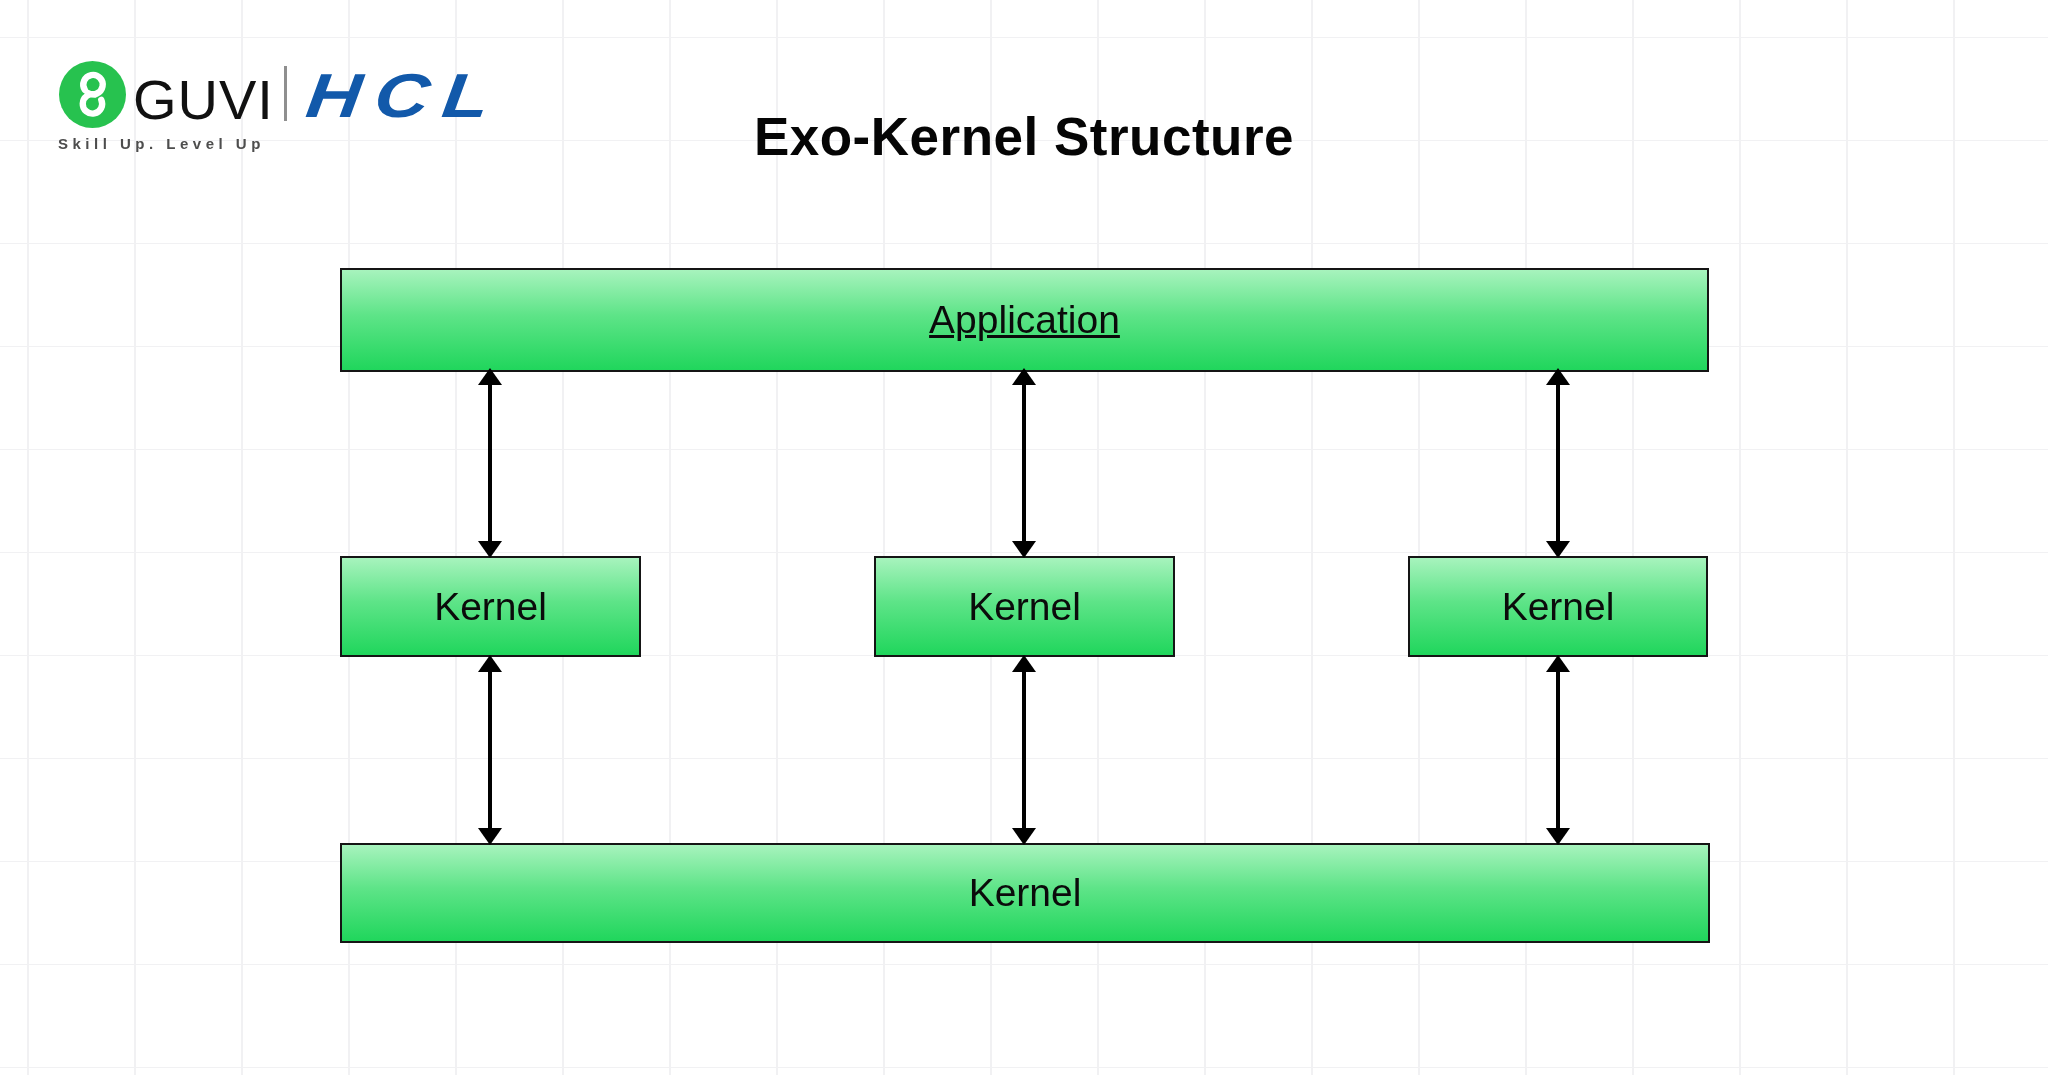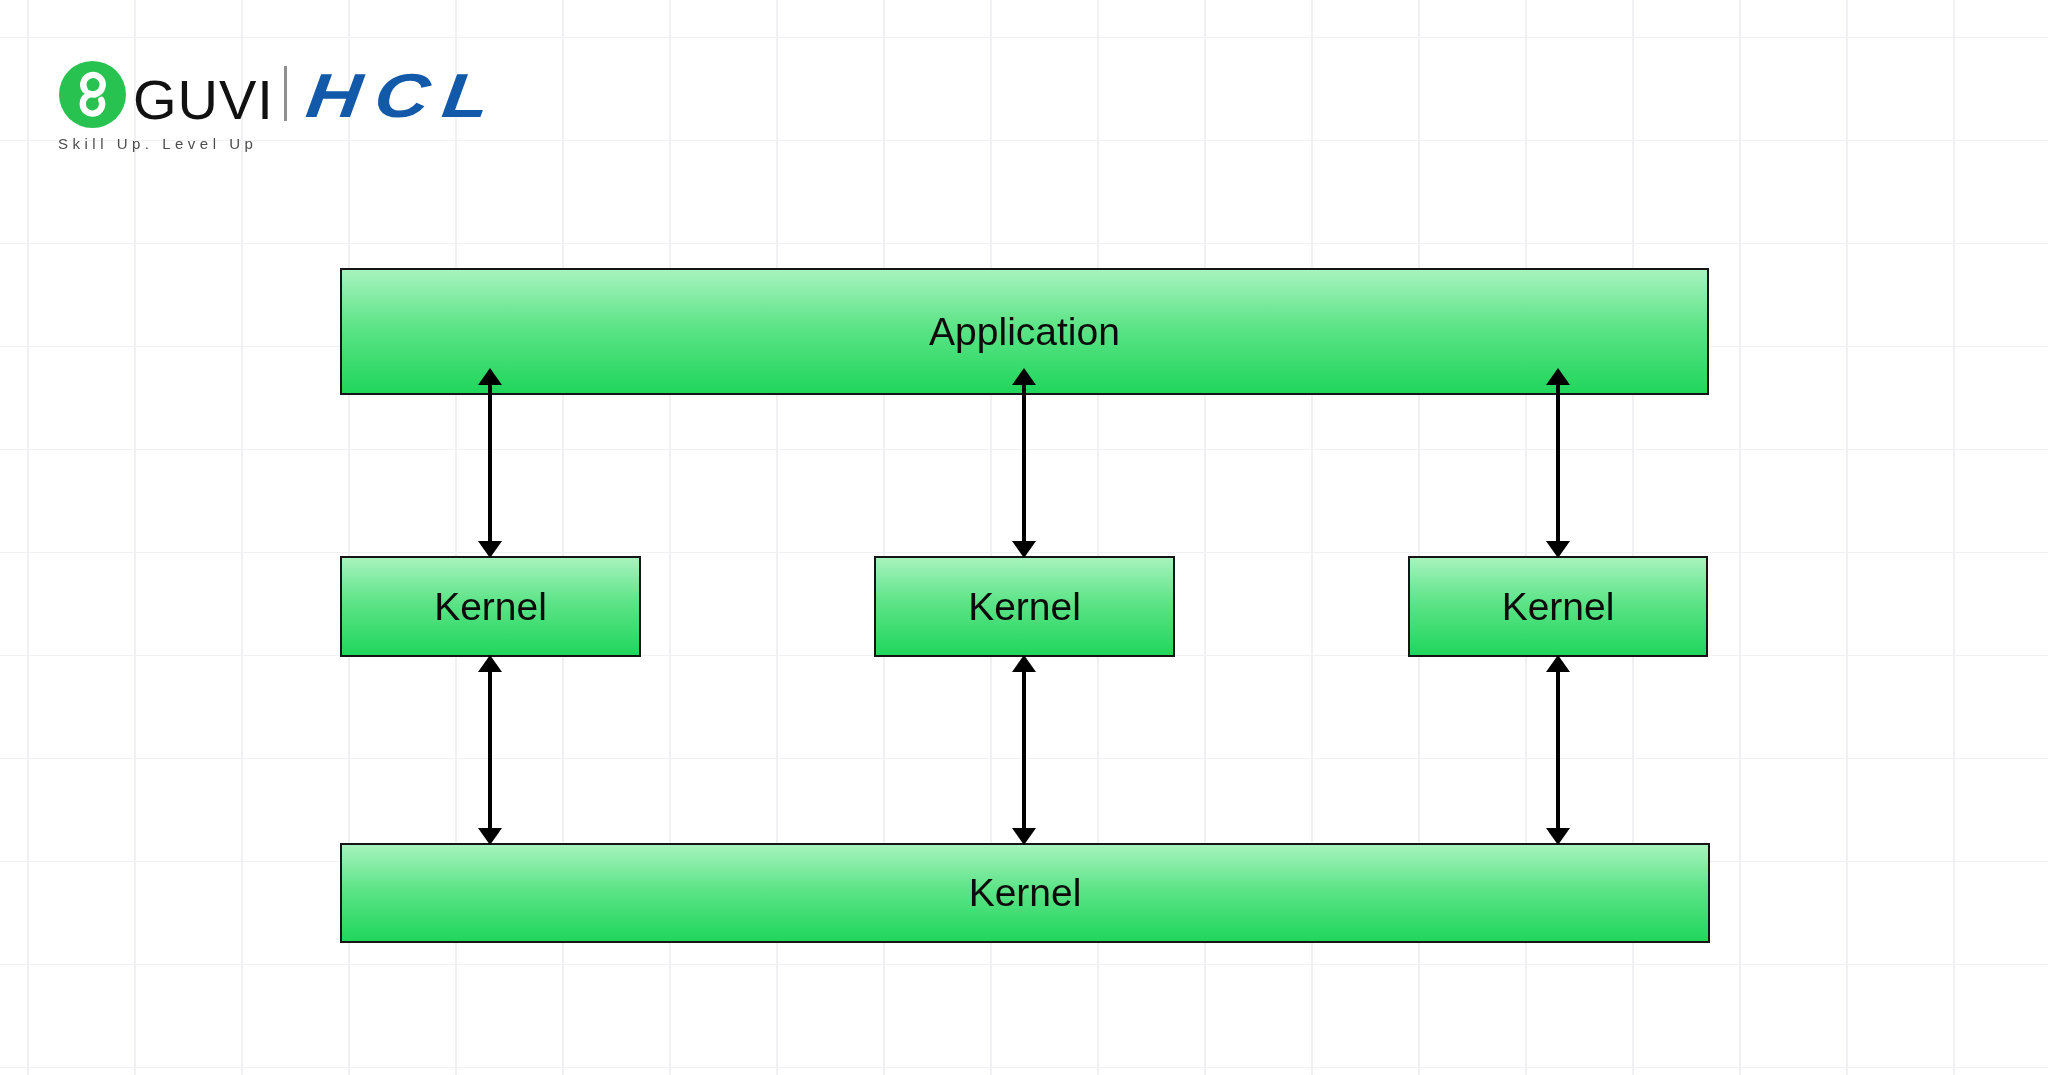--- a/index.html
+++ b/index.html
@@ -31,39 +31,39 @@
     background:#8f8f8f;
   }
   .hcl-word {
     position:absolute; left:307px; top:60px;
     font-size:62px; font-weight:800; font-style:italic; color:#1259aa;
     letter-spacing:11px;
     transform:scaleX(1.22) skewX(-6deg); transform-origin:left center;
   }
   .tagline {
     position:absolute; left:58px; top:135px;
-    font-size:15px; font-weight:400; color:#4d4d4d; letter-spacing:4.5px;text-align:center;
+    font-size:15px; font-weight:700; color:#4d4d4d; letter-spacing:4.5px;text-align:center;
   }
 
   
   .page-title {
     position:absolute; left:0; right:0; top:106px;
     text-align:center;
     font-size:53px; font-weight:800; color:#050505; letter-spacing:0.5px;
   }
 
   
   .node {
     position:absolute;
     background:linear-gradient(180deg, #a7f3bd 0%, #5ee488 45%, #20d65c 100%);
     border:2.5px solid #151515;
     display:flex; align-items:center; justify-content:center;
     font-size:39px; color:#0b0b0b; font-weight:400;
   }
-  .node-app  { left:340px; top:268px;  width:1369px; height:127px; }
+  .node-app  { left:340px; top:268px;  width:1369px; height:104px;text-decoration:underline; }
   .node-k1   { left:340px; top:556px;  width:301px;  height:101px; }
   .node-k2   { left:874px; top:556px;  width:301px;  height:101px; }
   .node-k3   { left:1408px; top:556px; width:300px;  height:101px; }
   .node-base { left:340px; top:843px;  width:1370px; height:100px; }
 
   
   .varrow {
     position:absolute; width:26px;
     display:flex; flex-direction:column; align-items:center;
   }
@@ -97,20 +97,21 @@
         <path d="M 38.5 43 A 14.5 14.5 0 1 1 43 47.5" fill="none" stroke="#ffffff" stroke-width="9.5" stroke-linecap="round"></path>
         <path d="M 53.8 50 A 14.5 14.5 0 1 0 63.1 57.9" fill="none" stroke="#ffffff" stroke-width="9.5" stroke-linecap="round"></path>
       </svg>
     </div>
     <div class="guvi-word">GUVI</div>
     <div class="brand-divider"></div>
     <div class="hcl-word">HCL</div>
     <div class="tagline">Skill Up. Level Up</div>
   </div>
 
+  <div class="page-title">Exo-Kernel Structure</div>
 
   <div class="node node-app">Application</div>
   <div class="node node-k1">Kernel</div>
   <div class="node node-k2">Kernel</div>
   <div class="node node-k3">Kernel</div>
   <div class="node node-base">Kernel</div>
 
   <div class="varrow a-r1c1">
     <div class="tri-up"></div>
     <div class="stem"></div>

